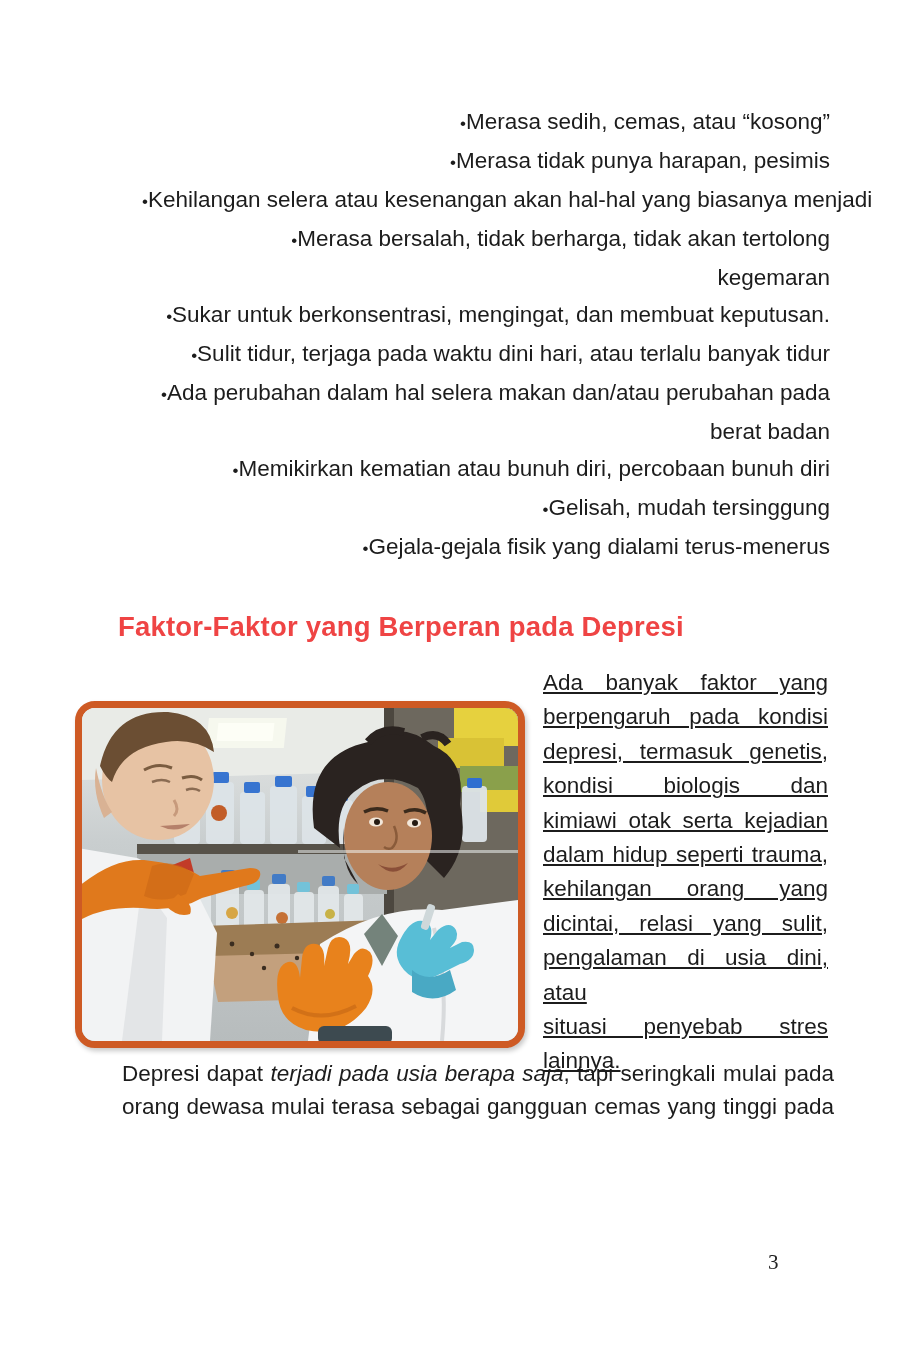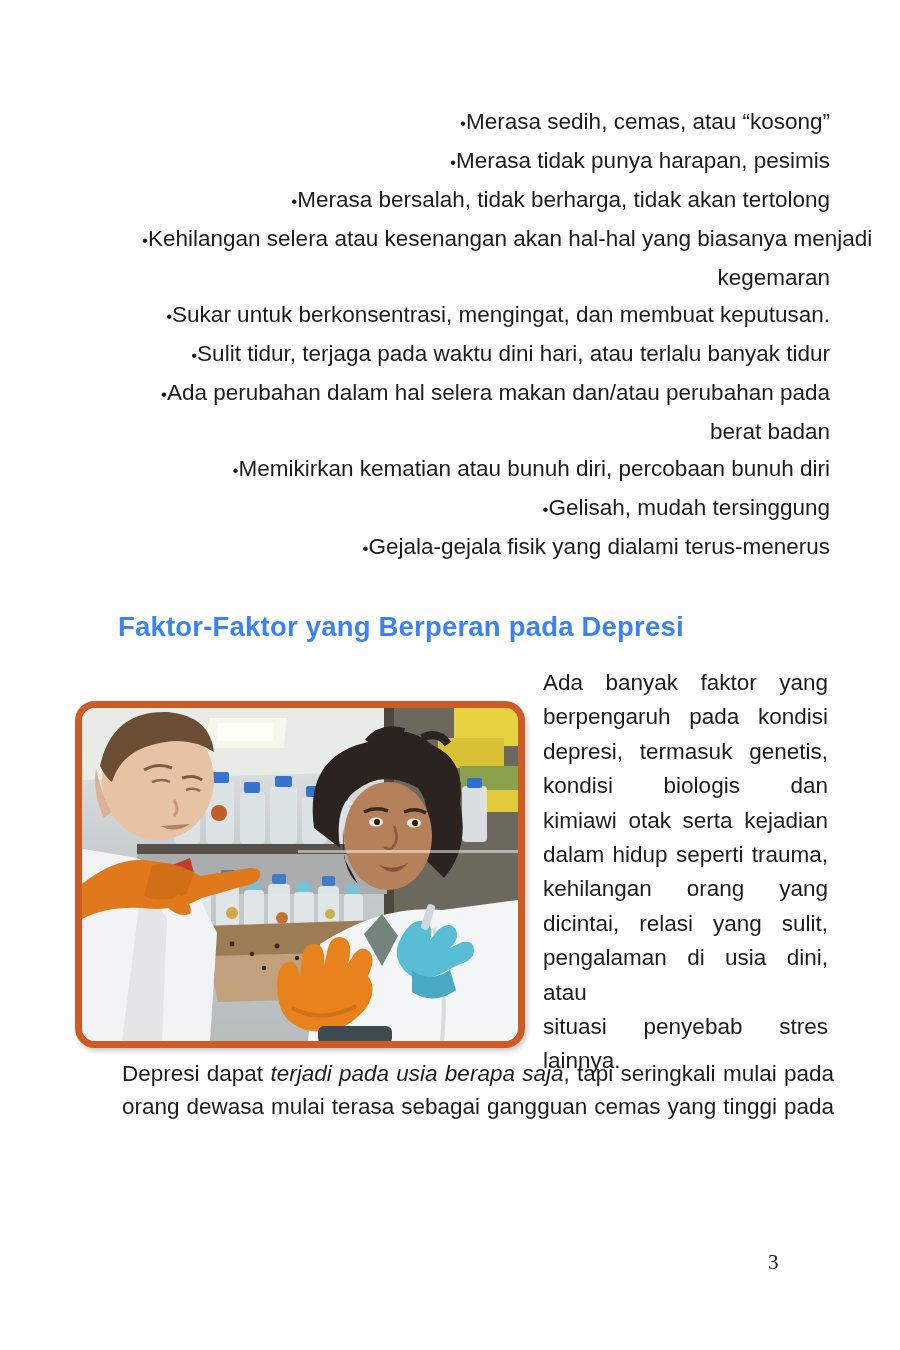--- a/index.html
+++ b/index.html
@@ -11,51 +11,51 @@
     font-size:22.5px;line-height:37px;text-align:right;}
   .bullet-list .line{white-space:nowrap;}
   .bullet{display:inline-block;width:30px;font-size:17px;}
   .heading{position:absolute;left:118px;top:611px;margin:0;
     font-size:27.5px;font-weight:bold;letter-spacing:.2px;}
   .figure{position:absolute;left:75px;top:701px;width:450px;height:347px;
     box-sizing:border-box;border:7px solid #CE5A24;border-radius:20px;
     overflow:hidden;box-shadow:2px 3px 5px rgba(0,0,0,.22);background:#cfd3d4;}
   .figure svg{display:block;width:100%;height:100%;}
   .side-text{position:absolute;left:543px;top:666px;width:285px;
-    font-size:22.5px;line-height:34.4px;}
+    font-size:22.5px;line-height:34.4px;text-decoration:underline;}
   .side-text .line{text-align:justify;text-align-last:justify;}
   .side-text .line.last{text-align:last;text-align-last:left;}
   .para{position:absolute;left:122px;top:1057px;width:712px;
     font-size:22.5px;line-height:33.2px;}
   .para .line{text-align:justify;text-align-last:justify;}
   .it{font-style:italic;}
   .page-number{position:absolute;left:768px;top:1250px;
     font-family:"Liberation Serif",serif;font-size:21px;color:#222;}
 </style>
 </head>
 <body>
 
 <div class="page">
 
   <div class="bullet-list">
       <div class="line"><span class="bullet">•</span><span>Merasa sedih, cemas, atau “kosong”</span></div>
       <div class="line"><span class="bullet">•</span><span>Merasa tidak punya harapan, pesimis</span></div>
+      <div class="line"><span class="bullet">•</span><span>Kehilangan selera atau kesenangan akan hal-hal yang biasanya menjadi</span></div>
       <div class="line"><span class="bullet">•</span><span>Merasa bersalah, tidak berharga, tidak akan tertolong</span></div>
-      <div class="line"><span class="bullet">•</span><span>Kehilangan selera atau kesenangan akan hal-hal yang biasanya menjadi</span></div>
       <div class="line"><span>kegemaran</span></div>
       <div class="line"><span class="bullet">•</span><span>Sukar untuk berkonsentrasi, mengingat, dan membuat keputusan.</span></div>
       <div class="line"><span class="bullet">•</span><span>Sulit tidur, terjaga pada waktu dini hari, atau terlalu banyak tidur</span></div>
       <div class="line"><span class="bullet">•</span><span>Ada perubahan dalam hal selera makan dan/atau perubahan pada</span></div>
       <div class="line"><span>berat badan</span></div>
       <div class="line"><span class="bullet">•</span><span>Memikirkan kematian atau bunuh diri, percobaan bunuh diri</span></div>
       <div class="line"><span class="bullet">•</span><span>Gelisah, mudah tersinggung</span></div>
       <div class="line"><span class="bullet">•</span><span>Gejala-gejala fisik yang dialami terus-menerus</span></div>
     </div>
 
-  <h1 class="heading" style="color: #3b82f6;">Faktor-Faktor yang Berperan pada Depresi</h1>
+  <h1 class="heading" style="color: #ef4444;">Faktor-Faktor yang Berperan pada Depresi</h1>
 
   <div class="figure" style="border-color: rgb(206, 90, 36);">
     <svg viewBox="0 0 436 333" preserveAspectRatio="none">
       <defs>
         <linearGradient id="wall" x1="0" y1="0" x2="0" y2="1">
           <stop offset="0" stop-color="#e8eae9"></stop>
             <stop offset="0.4" stop-color="#c9cecf"></stop>
           <stop offset="1" stop-color="#b7bcbd"></stop>
         </linearGradient>
       </defs>

